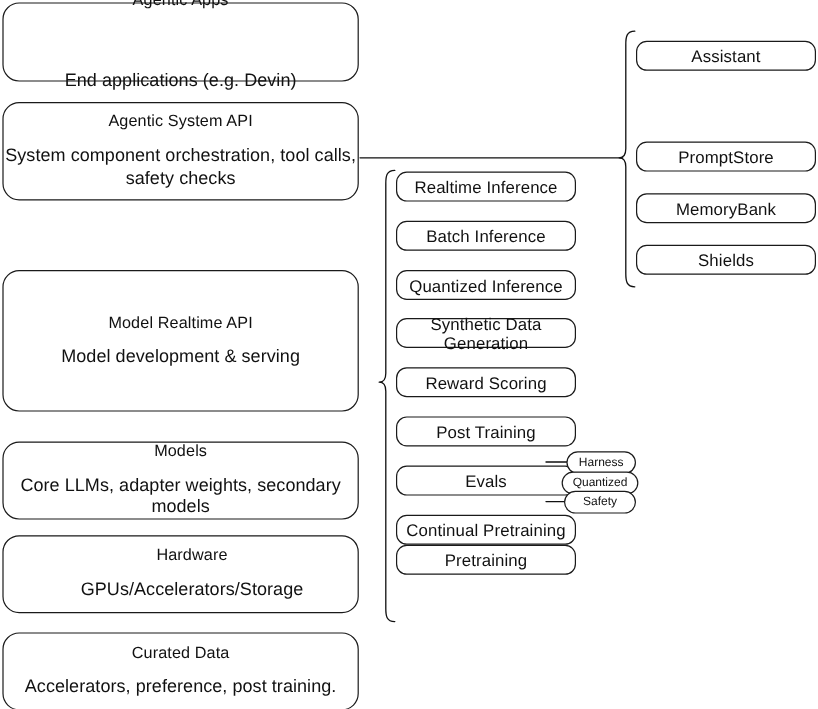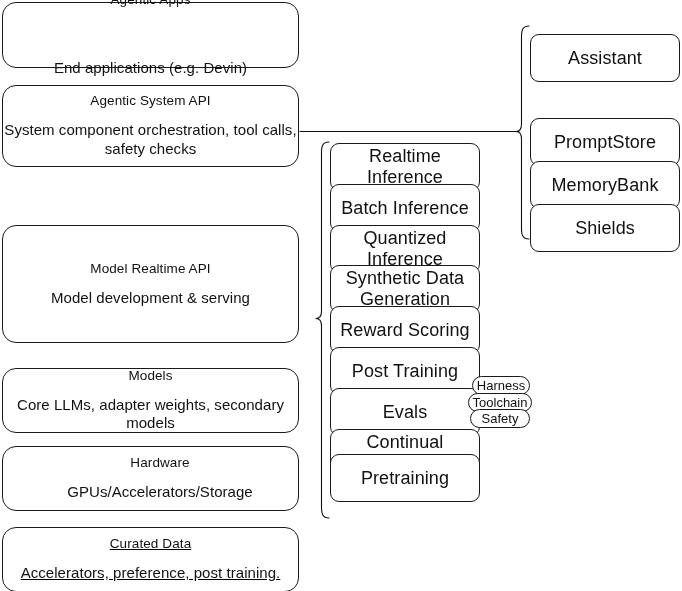--- a/index.html
+++ b/index.html
@@ -49,39 +49,39 @@
     font-size: 15px;
     color: #111111;
     margin-top: 11px;
     line-height: 1.25;
     letter-spacing: 0.05px;
   }
 
   
   .chip {
     border-radius: 9px;
-    height: 48px;
-    font-size: 18px;
+    height: 25px;
+    font-size: 14px;
     color: #111111;
     letter-spacing: 0.1px;
   }
   .chip-mid {
     left: 330px;
     width: 150px;
   }
   .chip-right {
     left: 530px;
     width: 150px;
   }
 
   
   .mini {
     border-radius: 11px;
     height: 19px;
-    font-size: 13px;
+    font-size: 10px;
     color: #111111;
     border: 1px solid #1a1a1a;
     background: #ffffff;
     text-align: right;
   }
 
   
   #wires {
     position: absolute;
     left: 0;
@@ -145,21 +145,21 @@
   <div class="node layer" style="top:368px; height:65px;">
     <div class="title">Models</div>
     <div class="subtitle">Core LLMs, adapter weights, secondary models</div>
   </div>
 
   <div class="node layer" style="top:446px; height:65px;padding-left:19px;">
     <div class="title">Hardware</div>
     <div class="subtitle">GPUs/Accelerators/Storage</div>
   </div>
 
-  <div class="node layer" style="top:527px; height:65px;text-decoration:underline;">
+  <div class="node layer" style="top:527px; height:65px;">
     <div class="title">Curated Data</div>
     <div class="subtitle">Accelerators, preference, post training.</div>
   </div>
 
   <div class="node chip chip-mid" style="top:143px;">
     <span>Realtime Inference</span>
   </div>
   <div class="node chip chip-mid" style="top:184px;">
     <span>Batch Inference</span>
   </div>
@@ -182,21 +182,21 @@
     <span>Continual Pretraining</span>
   </div>
   <div class="node chip chip-mid" style="top:454px;">
     <span>Pretraining</span>
   </div>
 
   <div class="node mini" style="top:376px; left:472px; width:58px;">
     <span>Harness</span>
   </div>
   <div class="node mini" style="top:393px; left:468px; width:64px;">
-    <span>Toolchain</span>
+    <span>Quantized</span>
   </div>
   <div class="node mini" style="top:409px; left:470px; width:60px;">
     <span>Safety</span>
   </div>
 
   <div class="node chip chip-right" style="top:34px;">
     <span>Assistant</span>
   </div>
   <div class="node chip chip-right" style="top:118px;">
     <span>PromptStore</span>

